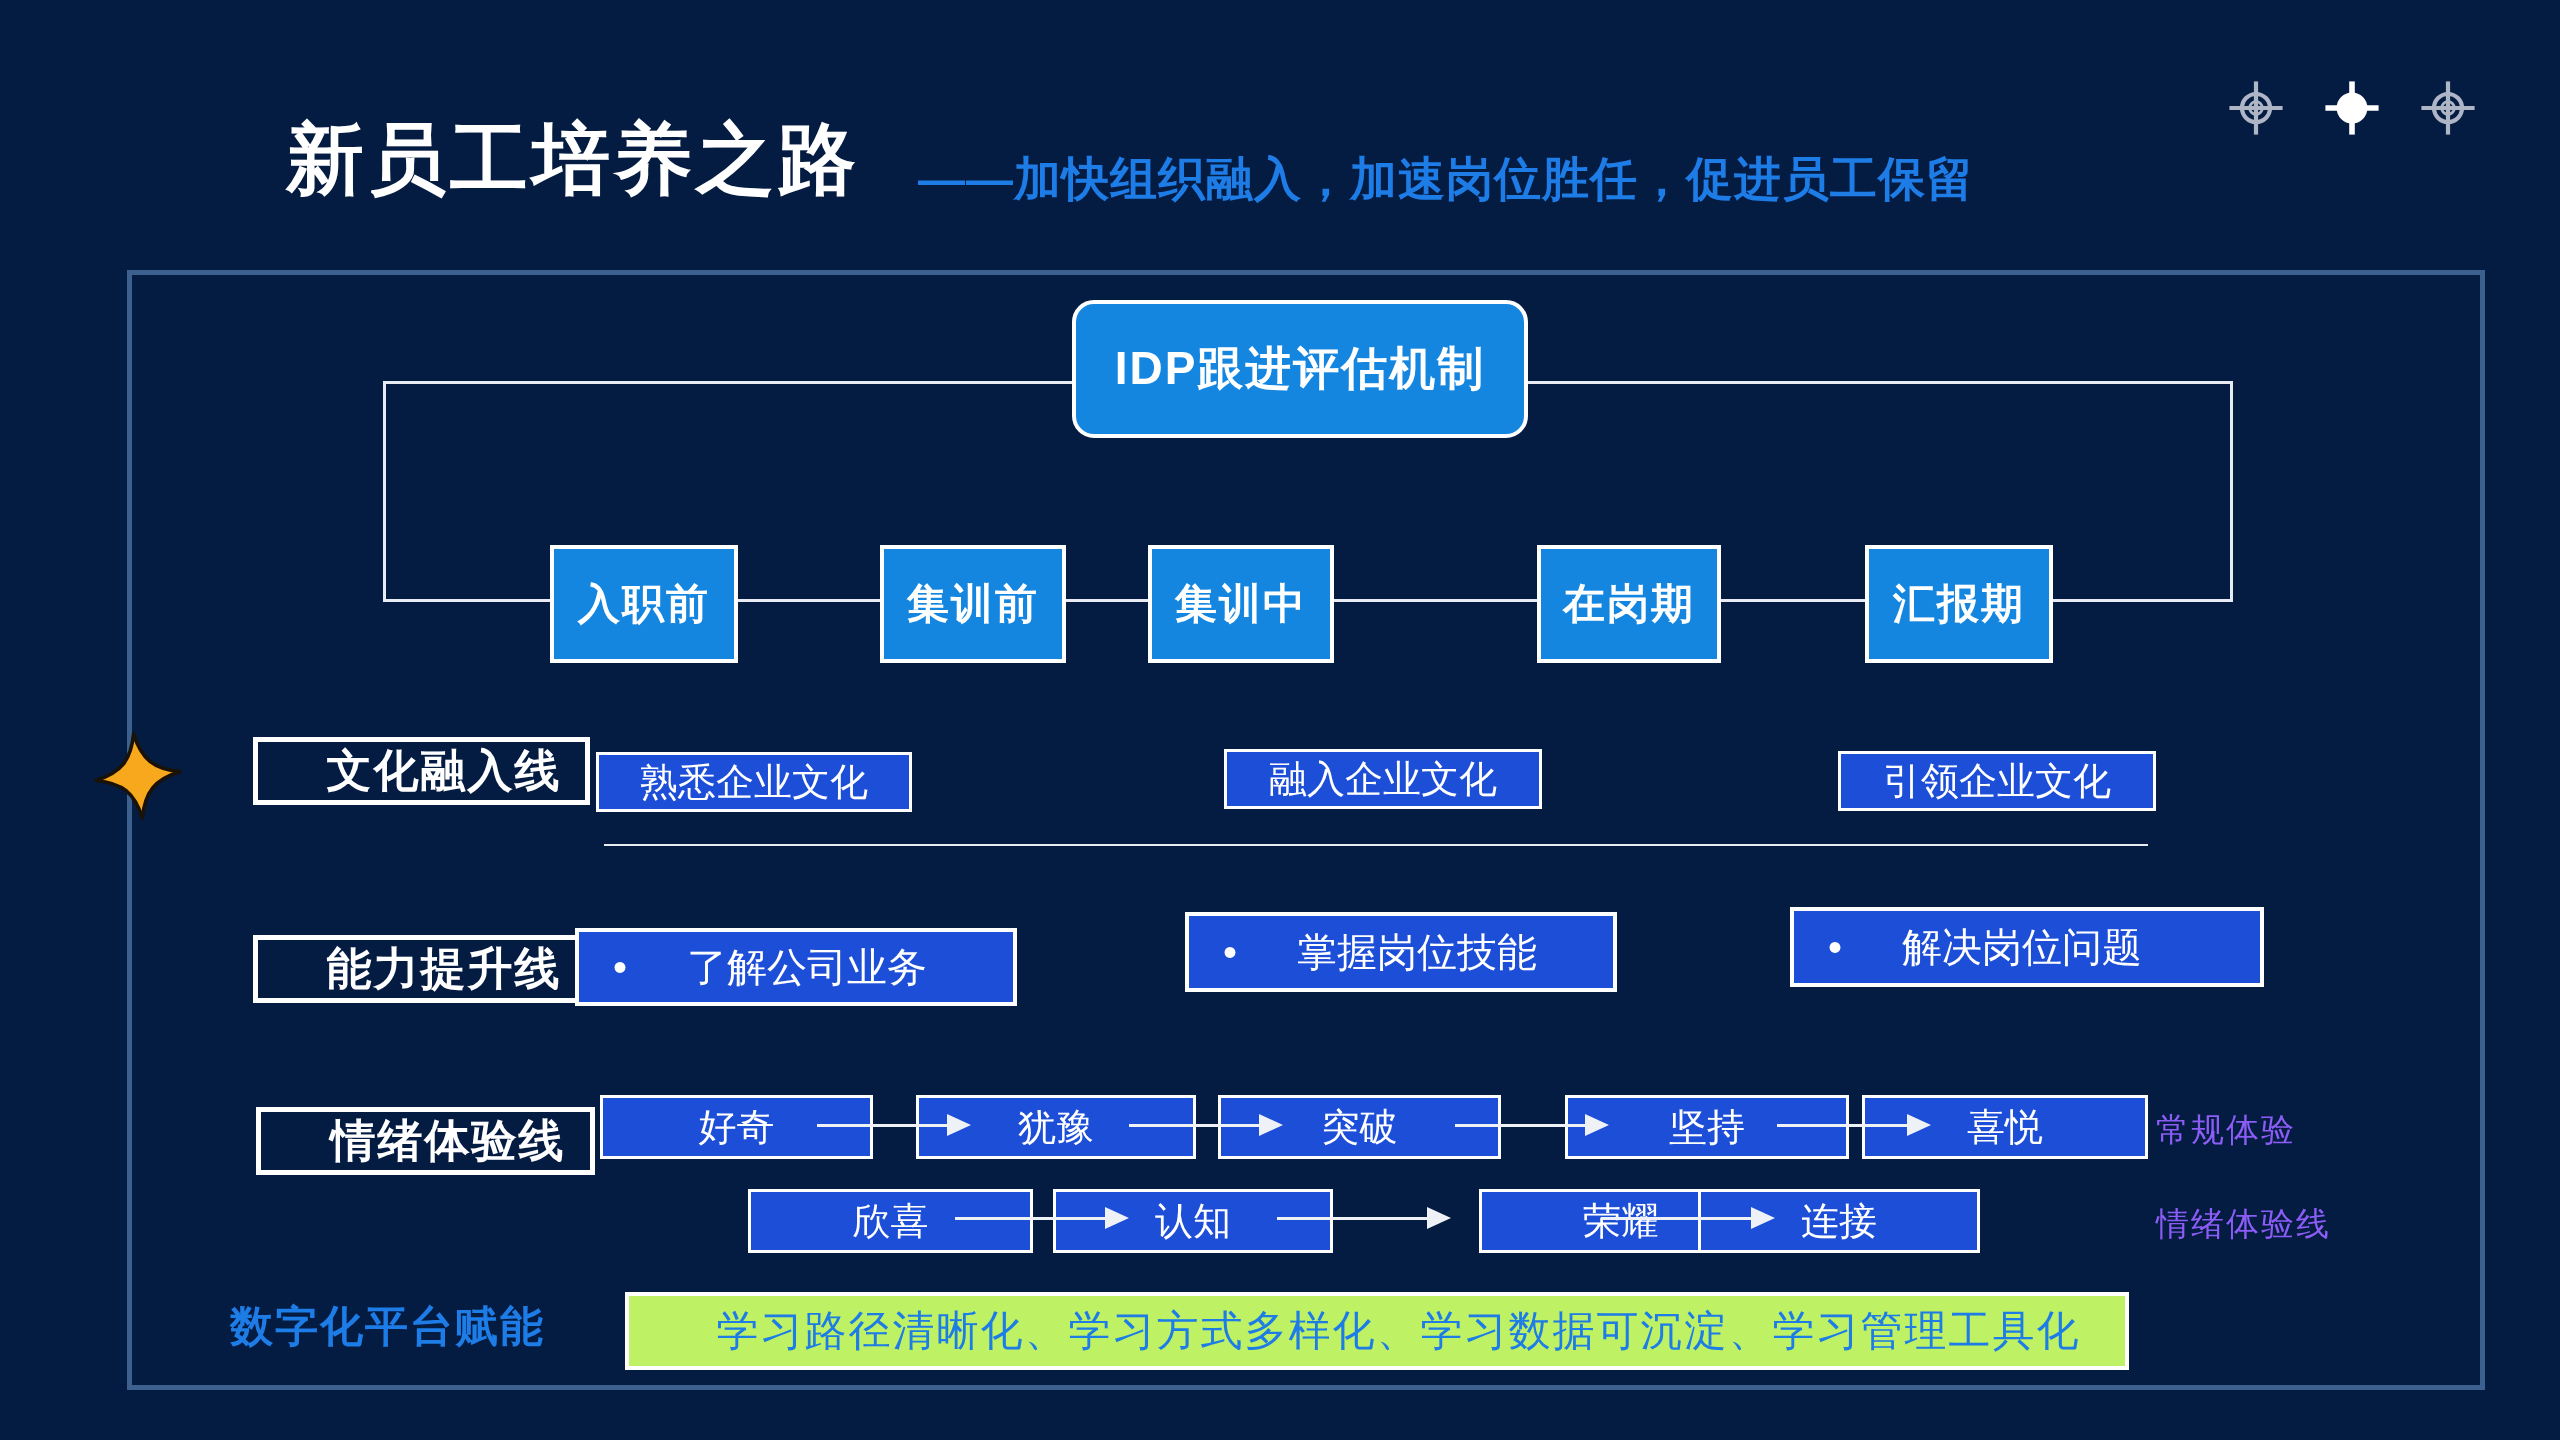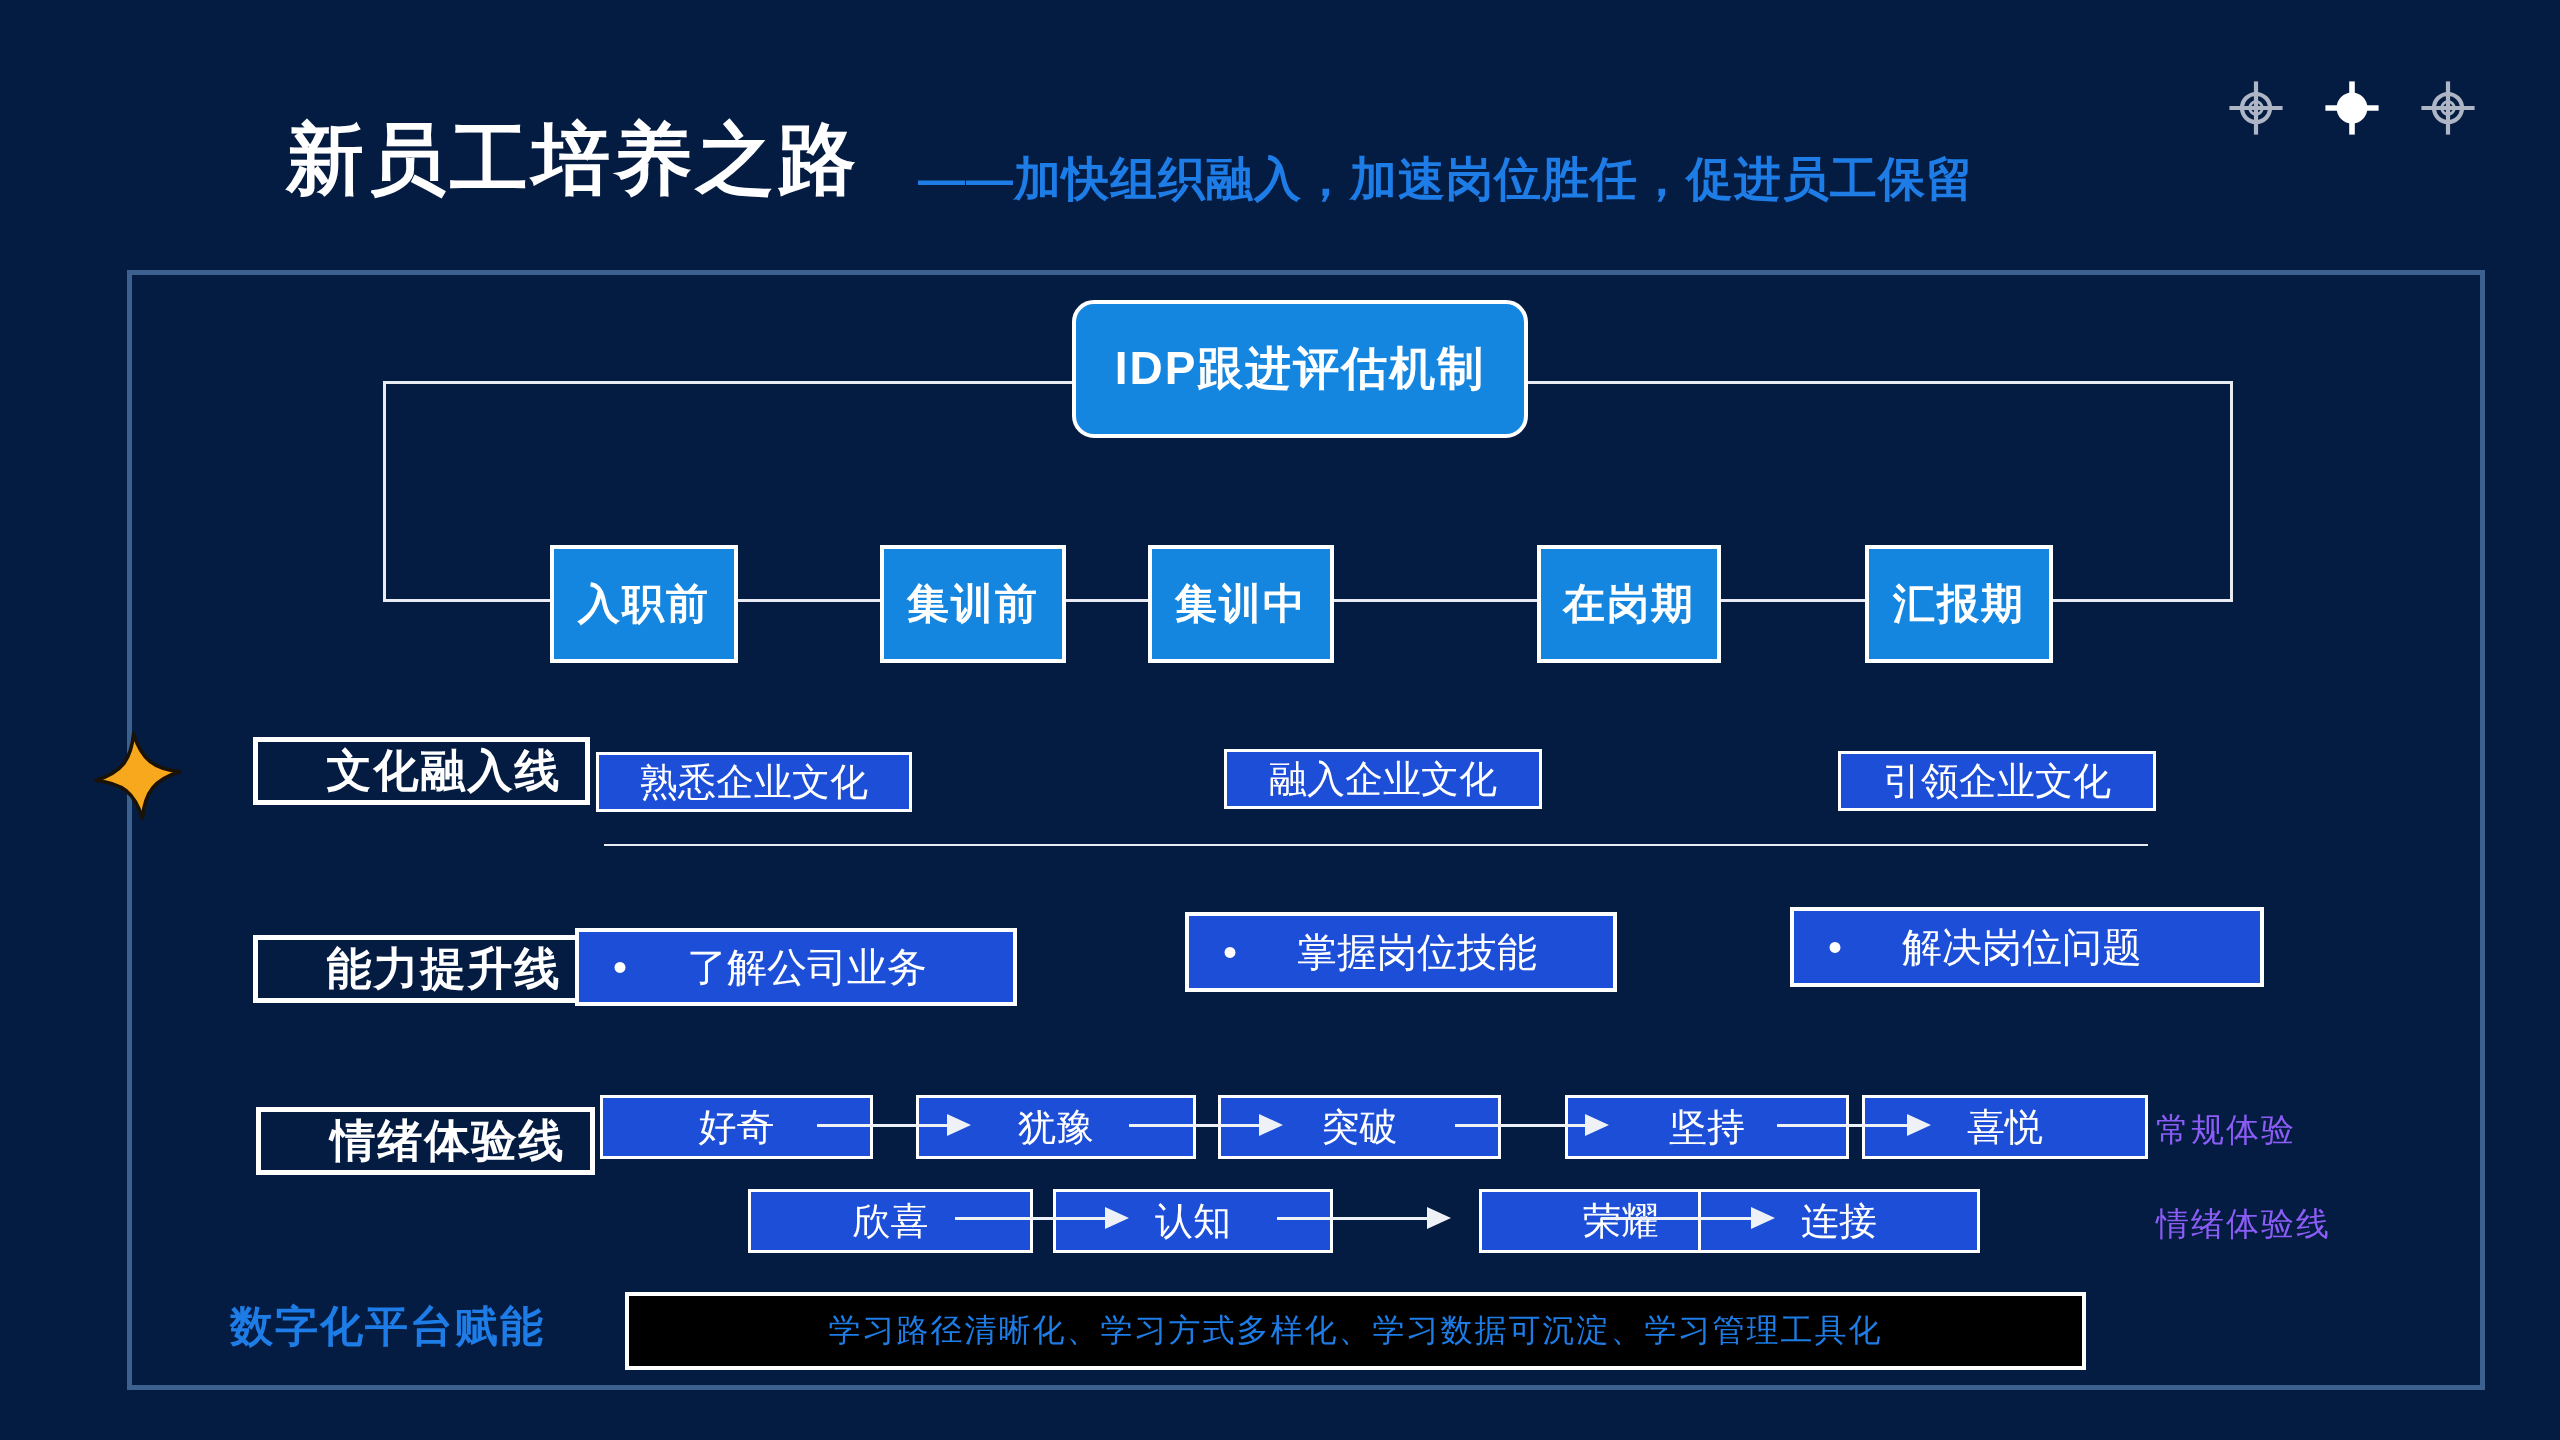--- a/index.html
+++ b/index.html
@@ -53,21 +53,21 @@
   .arrow::after{
     content:"";position:absolute;right:-4px;top:-10px;
     border-left:24px solid #eef1f5;border-top:11px solid transparent;border-bottom:11px solid transparent;
   }
   .tag{position:absolute;font-size:33px;color:#8b5cf6;letter-spacing:2px;z-index:2;}
   
   .footer-label{position:absolute;left:230px;top:1298px;font-size:43px;font-weight:700;color:#1d7ce5;letter-spacing:2px;}
   .footer-box{
     position:absolute;left:625px;top:1292px;width:1453px;height:70px;
     border:4px solid #ffffff;display:flex;align-items:center;justify-content:center;
-    font-size:32px;color:#1d7ce5;font-weight:400;letter-spacing:2px;z-index:2;background:#000000;
+    font-size:42px;color:#1d7ce5;font-weight:400;letter-spacing:2px;z-index:2;background:#bef264;padding-left:43px;
   }
   .star{position:absolute;left:93px;top:731px;z-index:4;}
 </style>
 </head>
 <body>
 
 <div class="stage">
 
   <div class="title">新员工培养之路</div>
   <div class="subtitle">——加快组织融入，加速岗位胜任，促进员工保留</div>

